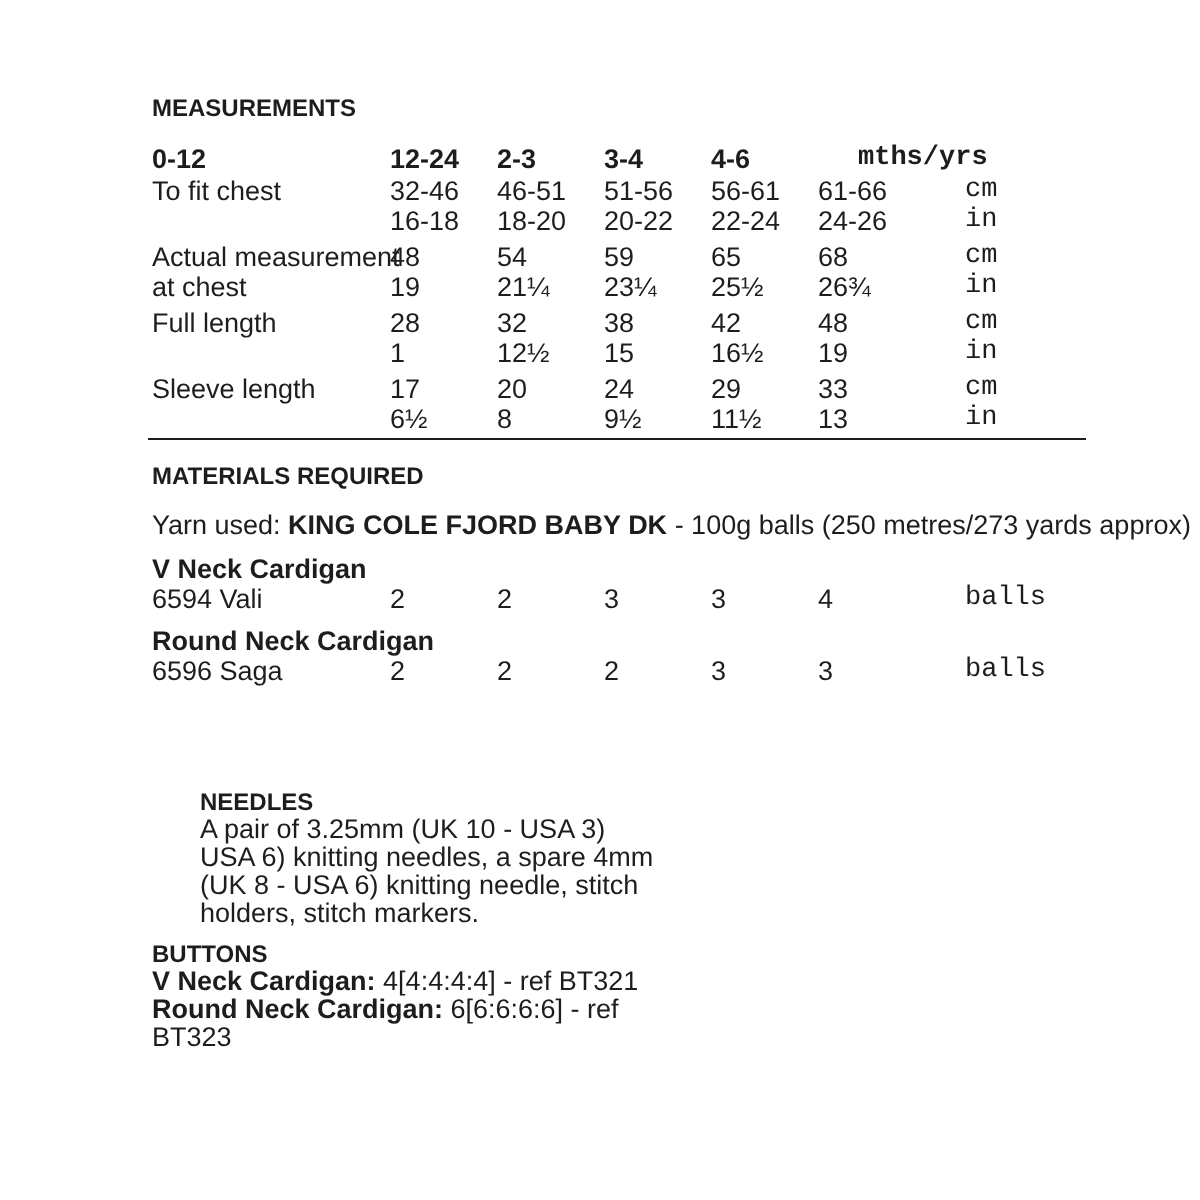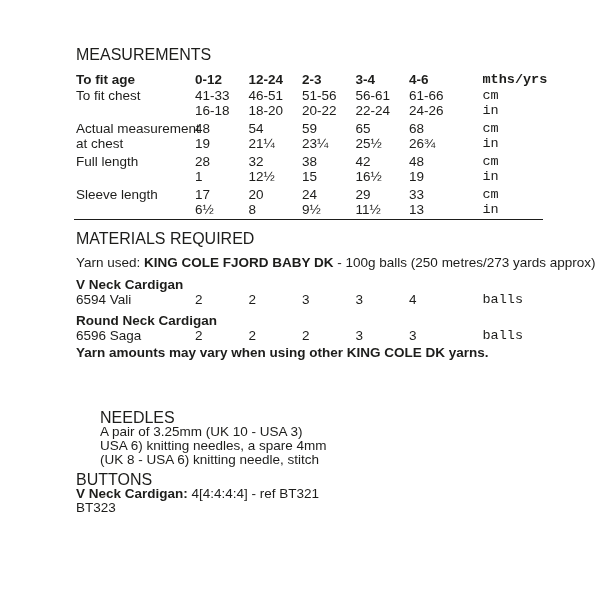--- a/index.html
+++ b/index.html
@@ -9,21 +9,21 @@
     height: 600px;
     background: #ffffff;
     overflow: hidden;
     font-family: "Liberation Sans", "DejaVu Sans", sans-serif;
     color: #1d1d1b;
     font-size: 13.5px;
     -webkit-font-smoothing: antialiased;
   }
   .page { position: absolute; top: 47px; left: 76px; width: 470px; }
   .b { font-weight: 700; }
-  h1, h2 { font-size: 16px; font-weight: 400; margin: 0; line-height: 15px; }
+  h1, h2 { font-size: 12px; font-weight: 700; margin: 0; line-height: 15px; }
 
   
   .m-title { margin-bottom: 10px; }
   .mrow {
     display: grid;
     grid-template-columns: 119px 53.5px 53.5px 53.5px 53.5px 53.5px 90px;
     line-height: 15px;
     white-space: nowrap;
   }
   .mrow .val { text-align: left; }
@@ -54,33 +54,32 @@
 </style>
 </head>
 <body>
 
 <div class="page">
 
   <section>
     <h1 class="m-title">MEASUREMENTS</h1>
 
     <div class="mrow header">
-      <div class="b">To fit age</div>
       <div class="val b">0-12</div>
       <div class="val b">12-24</div>
       <div class="val b">2-3</div>
       <div class="val b">3-4</div>
       <div class="val b">4-6</div>
       <div class="unit b">mths/yrs</div>
     </div>
 
     <div class="mgroup">
       <div class="mrow">
         <div>To fit chest</div>
-        <div class="val">41-33</div>
+        <div class="val">32-46</div>
         <div class="val">46-51</div>
         <div class="val">51-56</div>
         <div class="val">56-61</div>
         <div class="val">61-66</div>
         <div class="unit">cm</div>
       </div>
       <div class="mrow">
         <div></div>
         <div class="val">16-18</div>
         <div class="val">18-20</div>
@@ -181,29 +180,30 @@
         <div>6596 Saga</div>
         <div class="val">2</div>
         <div class="val">2</div>
         <div class="val">2</div>
         <div class="val">3</div>
         <div class="val">3</div>
         <div class="unit">balls</div>
       </div>
     </div>
 
-    <p class="note b">Yarn amounts may vary when using other KING COLE DK yarns.</p>
   </section>
 
   <section class="needles">
     <h2>NEEDLES</h2>
     <div class="tline">A pair of 3.25mm (UK 10 - USA 3)</div>
     <div class="tline">USA 6) knitting needles, a spare 4mm</div>
     <div class="tline">(UK 8 - USA 6) knitting needle, stitch</div>
+    <div class="tline">holders, stitch markers.</div>
   </section>
 
   <section class="buttons-info">
     <h2>BUTTONS</h2>
     <div class="tline"><span class="b">V Neck Cardigan:</span><span> 4[4:4:4:4] - ref BT321</span></div>
+    <div class="tline"><span class="b">Round Neck Cardigan:</span><span> 6[6:6:6:6] - ref</span></div>
     <div class="tline"><span class="b"></span><span>BT323</span></div>
   </section>
 
 </div>
 
 </body></html>

